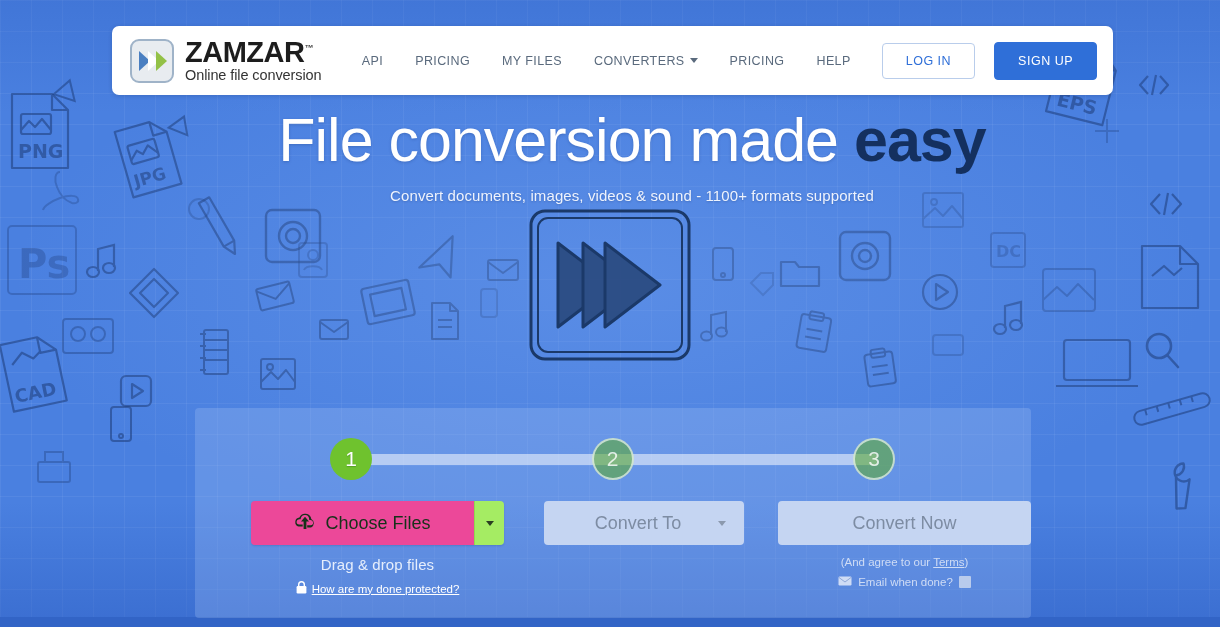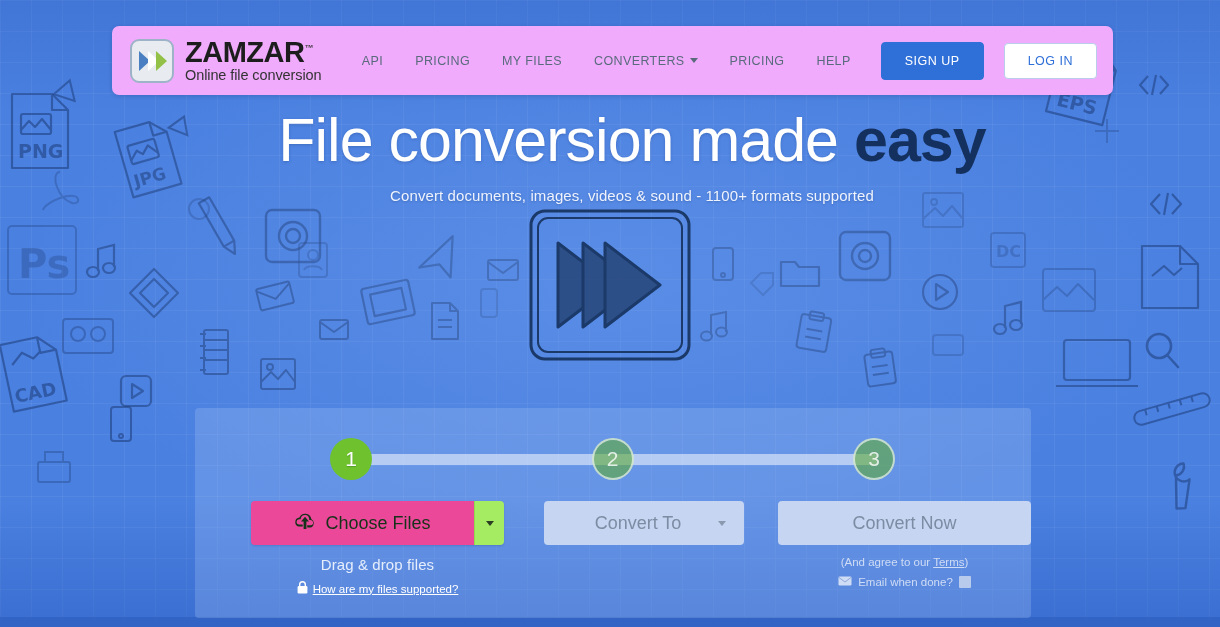--- a/index.html
+++ b/index.html
@@ -59,21 +59,21 @@
   }
   .doodle svg { display: block; overflow: visible; }
 
   
   #header {
     position: absolute;
     left: 112px;
     top: 26px;
     width: 1001px;
     height: 69px;
-    background: #f0abfc;
+    background: #ffffff;
     border-radius: 7px;
     box-shadow: 0 1px 4px rgba(20,45,100,0.22);
     display: flex;
     align-items: center;
     z-index: 10;
   }
 
   #logo-block {
     display: flex;
     align-items: center;
@@ -736,22 +736,22 @@
     </div>
   </div>
 
   <nav id="nav">
     <a class="nav-link">API</a>
     <a class="nav-link">PRICING</a>
     <a class="nav-link">MY FILES</a>
     <a class="nav-link"><span>CONVERTERS</span><span class="nav-caret"></span></a>
     <a class="nav-link">PRICING</a>
     <a class="nav-link">HELP</a>
+    <button id="btn-login">LOG IN</button>
     <button id="btn-signup">SIGN UP</button>
-    <button id="btn-login">LOG IN</button>
   </nav>
 </div>
 
 <div id="hero">
   <h1 id="hero-title"><span>File conversion made </span><span id="hero-title-accent">easy</span></h1>
   <div id="hero-sub">Convert documents, images, videos &amp; sound - 1100+ formats supported</div>
 </div>
 
 <div id="hero-art">
   <svg width="170" height="160" viewBox="0 0 170 160" fill="none" stroke="#16335f" stroke-width="3" stroke-linejoin="round">
@@ -790,21 +790,21 @@
         </button>
       </div>
       <div class="helper-text">Drag &amp; drop files</div>
       <div class="helper-link-row">
         <span>
           <svg width="11" height="13" viewBox="0 0 11 13" fill="#ffffff">
             <path d="M2 5V3.5a3.5 3.5 0 0 1 7 0V5h-1.4V3.5a2.1 2.1 0 0 0-4.2 0V5z"></path>
             <rect x="0.6" y="5" width="9.8" height="7.4" rx="1.2"></rect>
           </svg>
         </span>
-        <span class="helper-link">How are my files supported?</span>
+        <span class="helper-link">How are my done protected?</span>
       </div>
     </div>
 
     <div class="control-col" id="col-convert-to">
       <div id="convert-to-group">
         <span id="convert-to-label">Convert To</span>
         <span id="convert-to-caret"></span>
       </div>
     </div>
 

